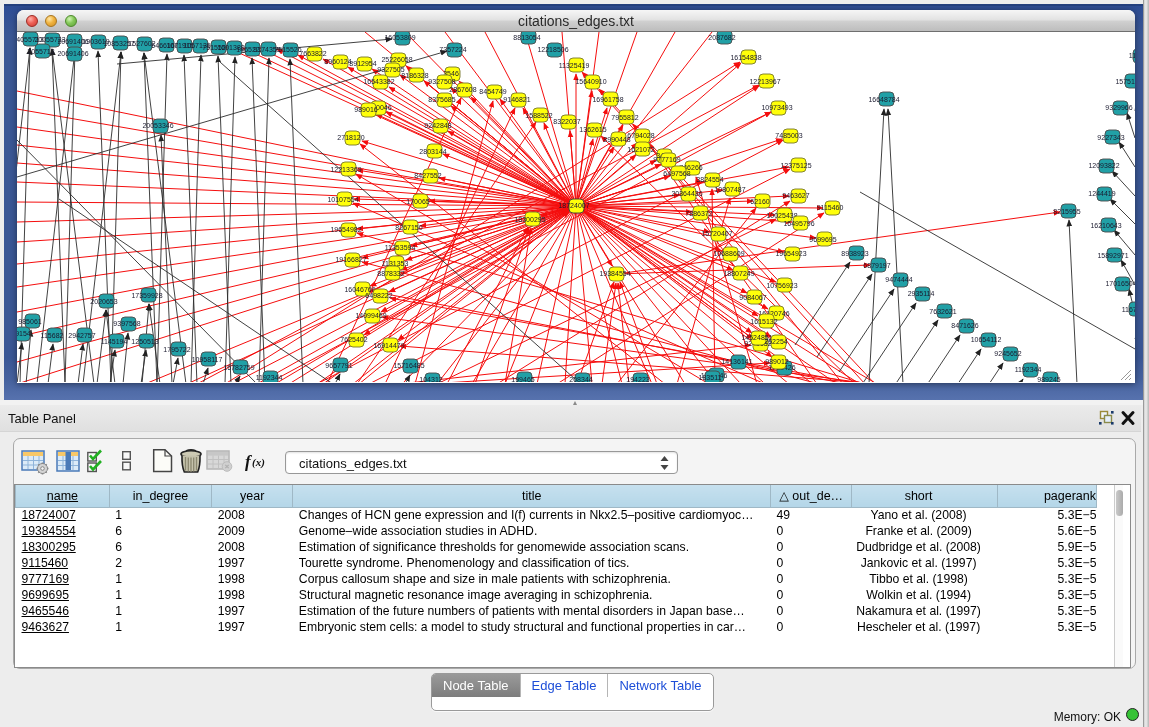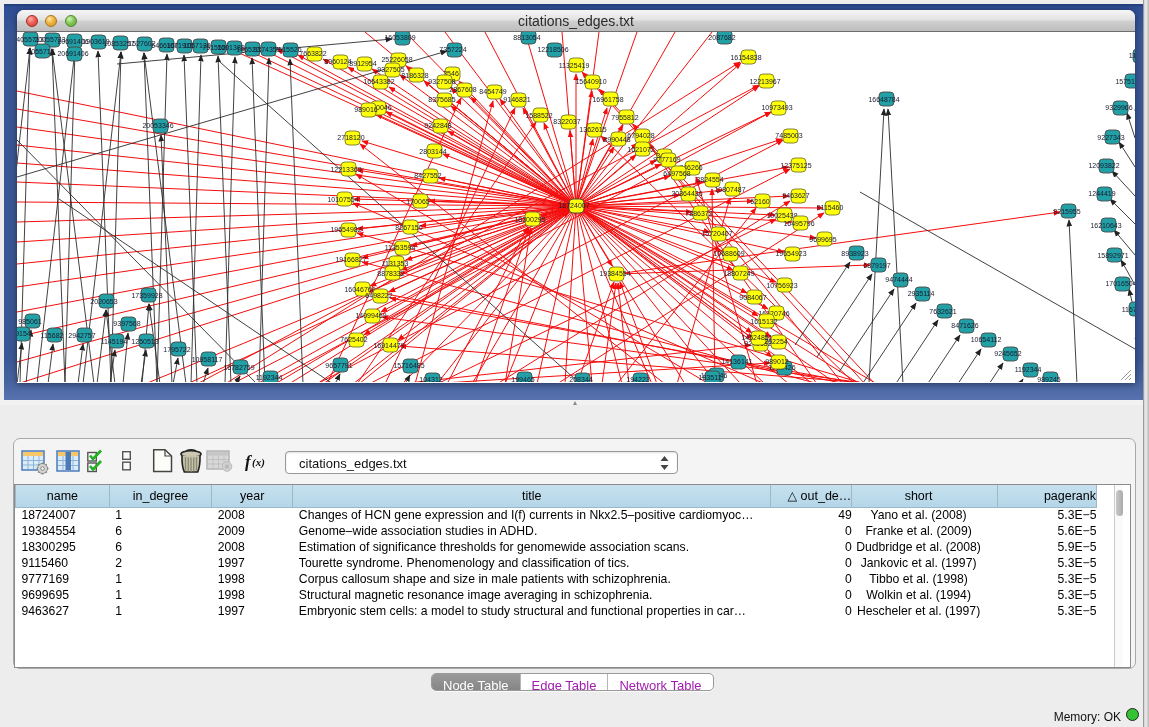--- a/index.html
+++ b/index.html
@@ -29,30 +29,30 @@
 #toolbar { position:absolute; left:0; top:0; width:100%; height:44px; }
 #combo { position:absolute; left:271px; top:12px; width:393px; height:23px; background:#fff;
   border:1px solid #989898; border-radius:4px; box-shadow:inset 0 1px 2px rgba(0,0,0,.12); }
 #combo .t { position:absolute; left:13px; top:4px; font-size:13px; color:#111; }
 #tbl { position:absolute; left:0px; top:45px; width:1117px; height:184px; background:#fff;
   border:1px solid #8a8a8a; overflow:hidden; }
 table { border-collapse:collapse; table-layout:fixed; width:1082px; font-size:12.2px; color:#000; }
 th { background:linear-gradient(180deg,#c6e0ee,#b4d6e8); border:1px solid #9fb8c6; border-top:none;
   height:22px; font-weight:normal; font-size:12.5px; }
 td { height:16px; padding:0 0 0 6px; overflow:hidden; white-space:nowrap; }
-.c0 { width:89px; } .c1 { width:97px; } .c2 { width:77px; } .c3 { width:453px; }
-.c4 { width:77px;text-align:right; } .c5 { width:138px; text-align:center; padding:0 12px 0 0; } .c6 { width:94px;text-align:right; }
+.c0 { width:89px;text-decoration:underline; } .c1 { width:97px; } .c2 { width:77px; } .c3 { width:453px; }
+.c4 { width:77px; } .c5 { width:138px; text-align:center; padding:0 12px 0 0; } .c6 { width:94px;text-align:right; }
 #vsb { position:absolute; right:7px; top:0px; width:9px; height:182px; background:#fafafa; border-left:1px solid #ccc; }
 #vsb .th { position:absolute; left:1px; top:5px; width:7px; height:26px; border-radius:5px;
   background:linear-gradient(90deg,#c9c9c9,#ababab); }
 
-#tabs { position:absolute; left:431px; top:268px; height:18px; display:flex;
+#tabs { position:absolute; left:431px; top:268px; height:38px; display:flex;
   border:1px solid #9a9a9a; border-radius:5px; overflow:hidden; background:#fff;
   box-shadow:0 1px 0 rgba(255,255,255,.7); }
-.tab { font-size:13px; color:#a21caf; padding:4px 11px 0 11px; height:23px; }
+.tab { font-size:13px; color:#1d4ed8; padding:4px 11px 0 11px; height:23px; }
 .tab.sel { background:linear-gradient(180deg,#9a9a9a,#7d7d7d); color:#fff; }
 .tab + .tab { border-left:1px solid #b5b5b5; }
 #mem { position:absolute; right:28px; top:305px; font-size:12px; color:#111; }
 #memdot { position:absolute; right:10px; top:303px; width:13px; height:13px; border-radius:50%;
   background:#35c335; border:1px solid #222; }
 
 #rstrip { position:absolute; right:0; top:0; width:6px; height:727px;
   background:linear-gradient(90deg,#cfcfcf,#ededed 40%,#b5b5b5); border-left:1px solid #9a9a9a; }
 #splitter { position:absolute; left:0; top:400px; width:1149px; height:5px; background:#f2f2f2; }
 #splitter .gr { position:absolute; left:568px; top:0px; width:14px; height:5px; color:#8a8a8a; font-size:8px; line-height:5px; text-align:center;}
@@ -616,20 +616,31 @@
           <line x1="1108" y1="348" x2="1114" y2="342"></line>
           <line x1="1112" y1="348" x2="1114" y2="346"></line>
         </g>
 </svg>
   </div>
 </div>
 <div id="splitter">
     <div class="gr">▴</div>
   </div>
 <div id="tp">
+  <div id="tph">
+      <div class="t">Table Panel</div>
+    <svg width="40" height="18" style="position:absolute;right:3px;top:5px">
+      <rect x="2.5" y="1.5" width="7" height="7" fill="#eef4fb" stroke="#9a8a3a" stroke-width="1.4"></rect>
+      <rect x="6.5" y="5.5" width="7" height="7" fill="#e4eefa" stroke="#8a8a4a" stroke-width="1.4"></rect>
+      <rect x="13" y="1" width="2.6" height="2.6" fill="#1a3a6a"></rect>
+      <rect x="1" y="12" width="2.6" height="2.6" fill="#1a3a6a"></rect>
+      <rect x="13" y="12" width="2.6" height="2.6" fill="#1a3a6a"></rect>
+      <path d="M25 2.5 L35 13.5 M35 2.5 L25 13.5" stroke="#111" stroke-width="3" stroke-linecap="round"></path>
+    </svg>
+  </div>
   <div id="container">
     <div id="toolbar">
       <svg width="270" height="44">
 
         <g transform="translate(8,12)">
           <rect x="0" y="0" width="22" height="19" fill="#dcebf8" stroke="#4a7ab8" stroke-width="1.5"></rect>
           <rect x="1" y="1" width="20" height="4" fill="#f8c868"></rect>
           <path d="M1 9.5 H21 M1 14 H21 M6 5 V18 M11.5 5 V18 M17 5 V18" stroke="#8fb4da" stroke-width="1"></path>
           <circle cx="20.5" cy="17.5" r="5" fill="#d4d4d4" stroke="#888"></circle>
           <circle cx="20.5" cy="17.5" r="1.8" fill="#f4f4f4" stroke="#888"></circle>
@@ -748,20 +759,29 @@
 <tr>
               <td class="c0">9699695</td>
               <td class="c1">1</td>
               <td class="c2">1998</td>
               <td class="c3">Structural magnetic resonance image averaging in schizophrenia.</td>
               <td class="c4">0</td>
               <td class="c5">Wolkin et al. (1994)</td>
               <td class="c6">5.3E−5</td>
             </tr>
 <tr>
+              <td class="c0">9465546</td>
+              <td class="c1">1</td>
+              <td class="c2">1997</td>
+              <td class="c3">Estimation of the future numbers of patients with mental disorders in Japan base…</td>
+              <td class="c4">0</td>
+              <td class="c5">Nakamura et al. (1997)</td>
+              <td class="c6">5.3E−5</td>
+            </tr>
+<tr>
               <td class="c0">9463627</td>
               <td class="c1">1</td>
               <td class="c2">1997</td>
               <td class="c3">Embryonic stem cells: a model to study structural and functional properties in car…</td>
               <td class="c4">0</td>
               <td class="c5">Hescheler et al. (1997)</td>
               <td class="c6">5.3E−5</td>
             </tr>
       </tbody>
         </table>

